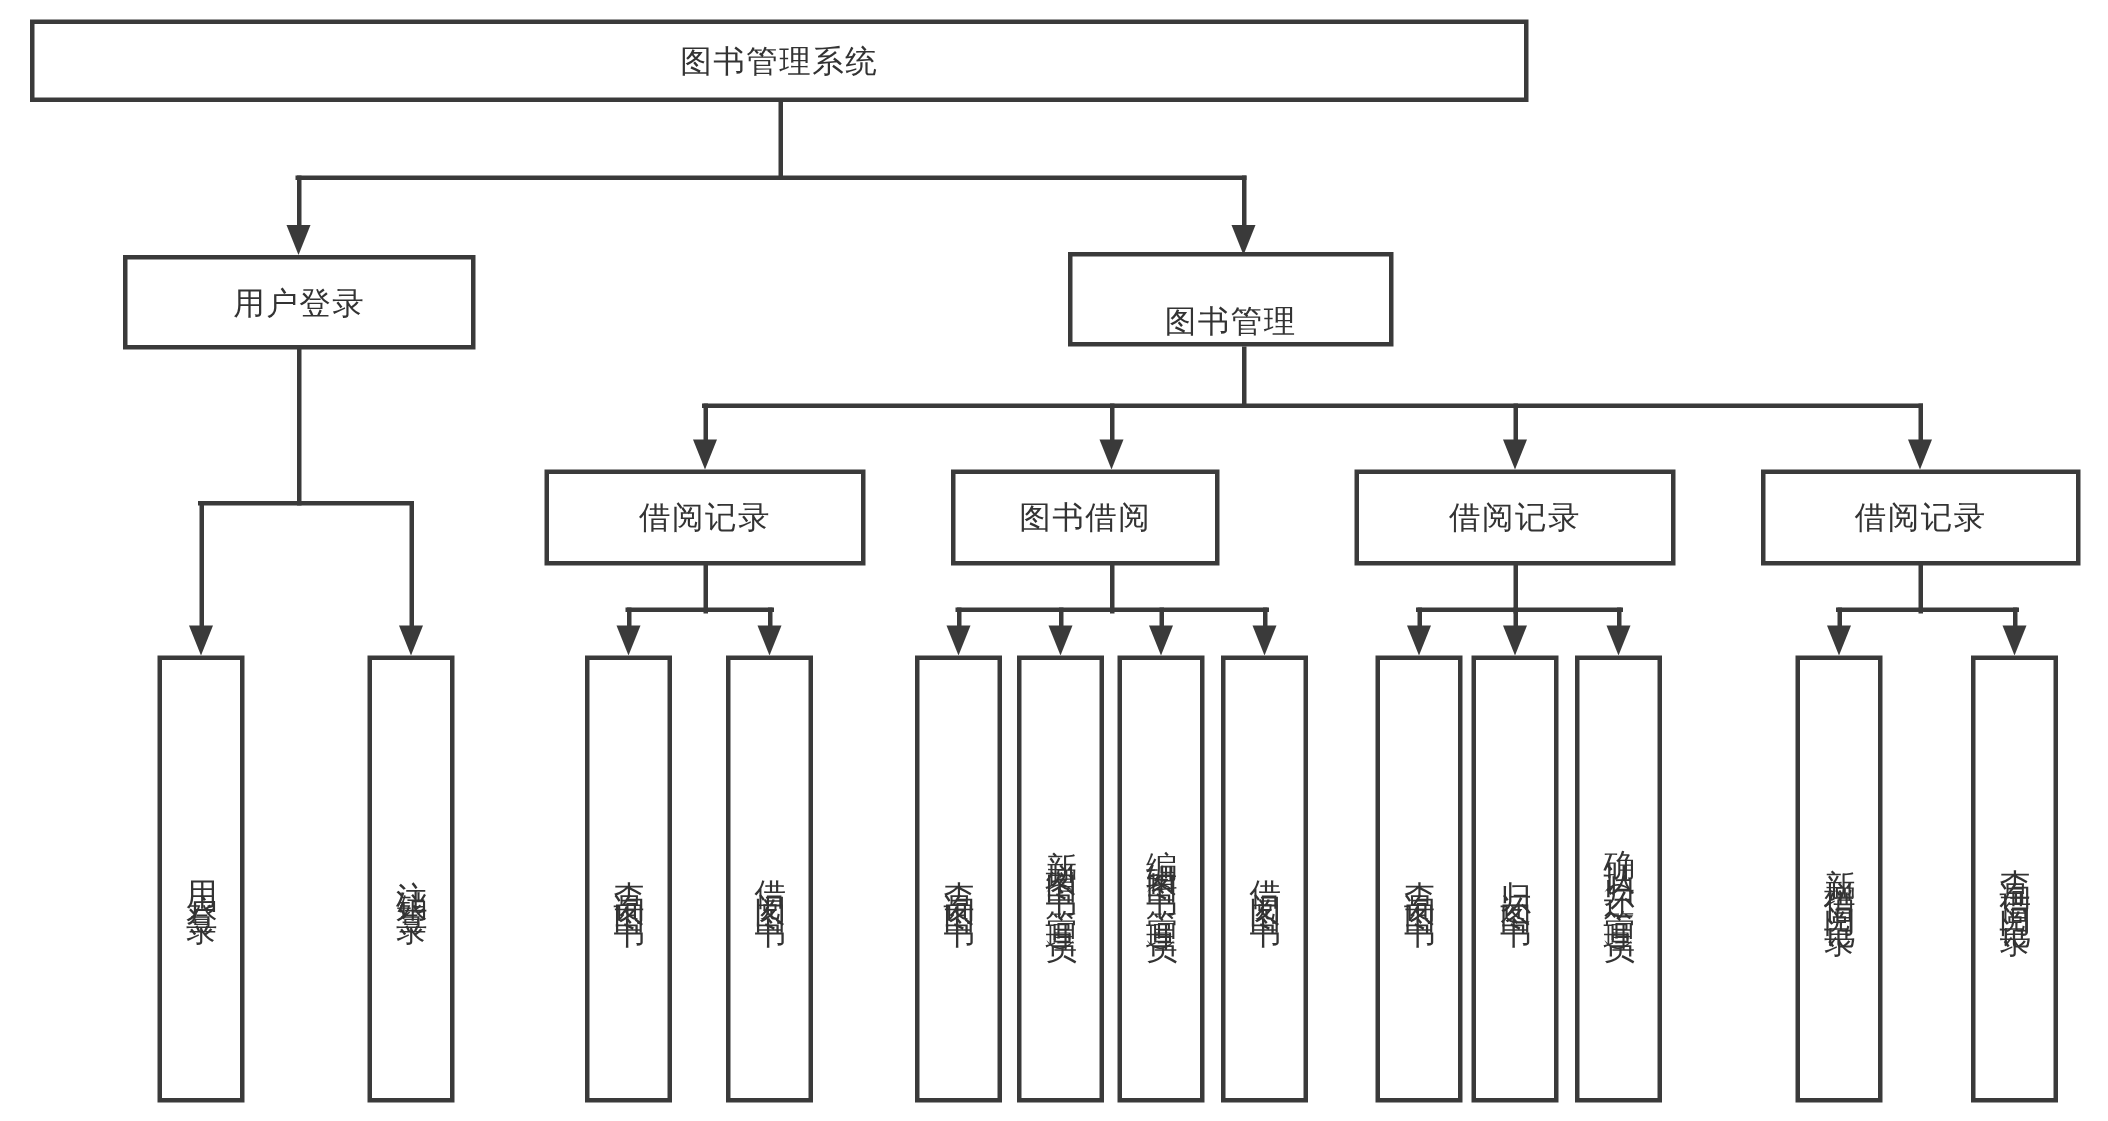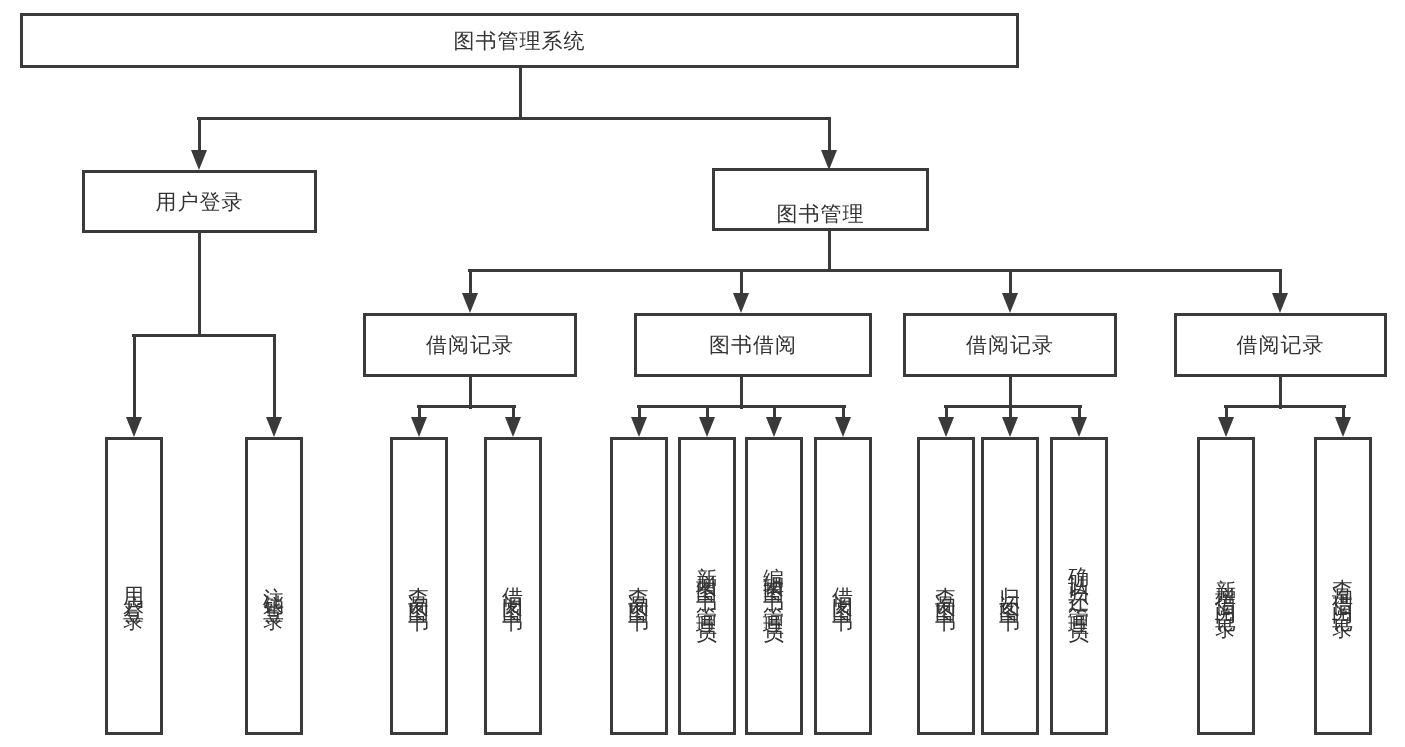--- a/index.html
+++ b/index.html
@@ -75,21 +75,21 @@
   <div class="vline" style="left:740px;top:269px;height:28px;"></div>
   <div class="ahead" style="left:733px;top:293px;"></div>
   <div class="vline" style="left:1009px;top:269px;height:28px;"></div>
   <div class="ahead" style="left:1002px;top:293px;"></div>
   <div class="vline" style="left:1279px;top:269px;height:28px;"></div>
   <div class="ahead" style="left:1272px;top:293px;"></div>
 
   <div class="box hbox" style="left:363px;top:313px;width:214px;height:64px;">
     <span>借阅记录</span>
   </div>
-  <div class="box hbox" style="left:634px;top:313px;width:238px;height:64px;">
+  <div class="box hbox" style="left:634px;top:313px;width:179px;height:64px;">
     <span>图书借阅</span>
   </div>
   <div class="box hbox" style="left:903px;top:313px;width:214px;height:64px;">
     <span>借阅记录</span>
   </div>
   <div class="box hbox" style="left:1174px;top:313px;width:213px;height:64px;">
     <span>借阅记录</span>
   </div>
 
   <div class="vline" style="left:469px;top:375px;height:34px;"></div>

